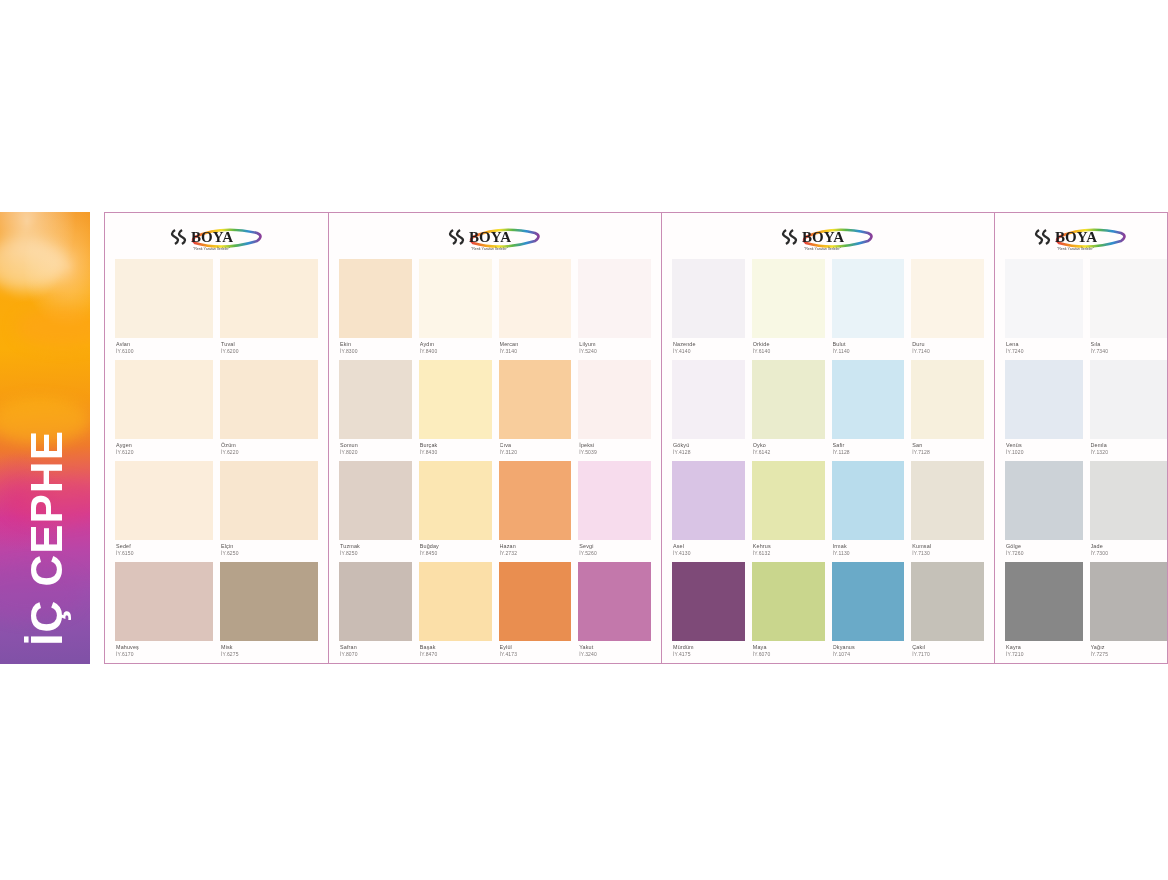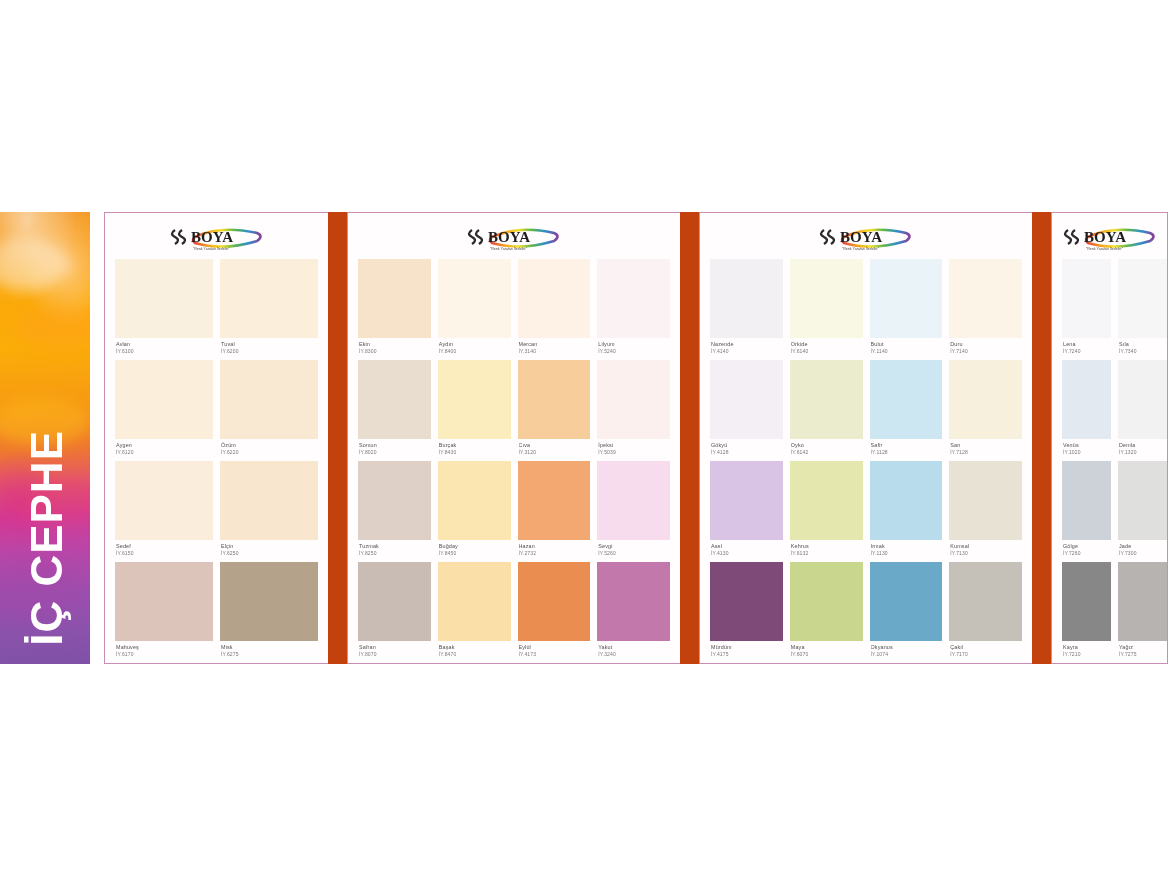--- a/index.html
+++ b/index.html
@@ -69,21 +69,20 @@
   
   .gutter{width:14px;flex:0 0 14px;background:#ffffff;}
 
   
   .panels{
     position:relative;
     flex:1 1 auto;
     display:flex;
     height:452px;
     background:#c2410c;
-    gap:19px;
   }
   .panel{
     position:relative;
     height:452px;
     background:#fffdfd;
     border-left:1.5px solid #c98cb4;
     border-top:1.5px solid #c98cb4;
     border-bottom:1.5px solid #c98cb4;
     box-sizing:border-box;
     padding:0;

